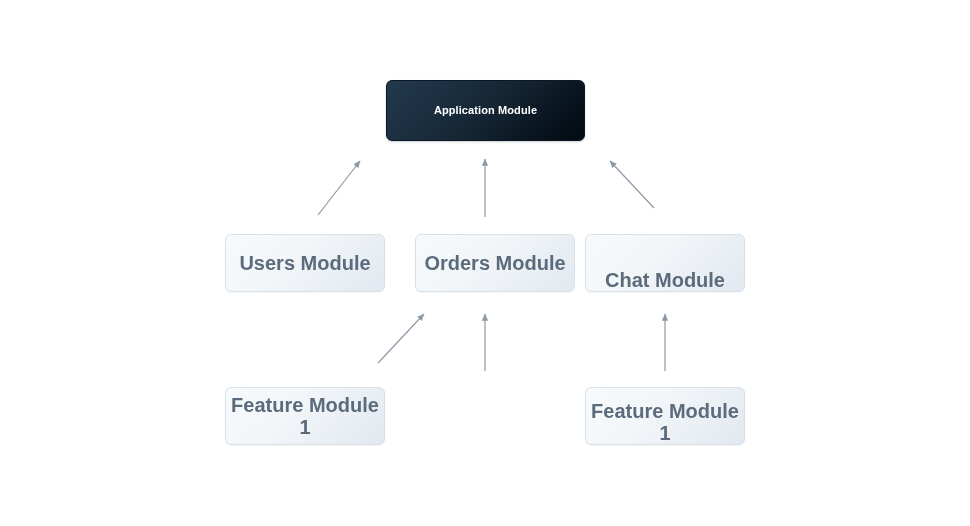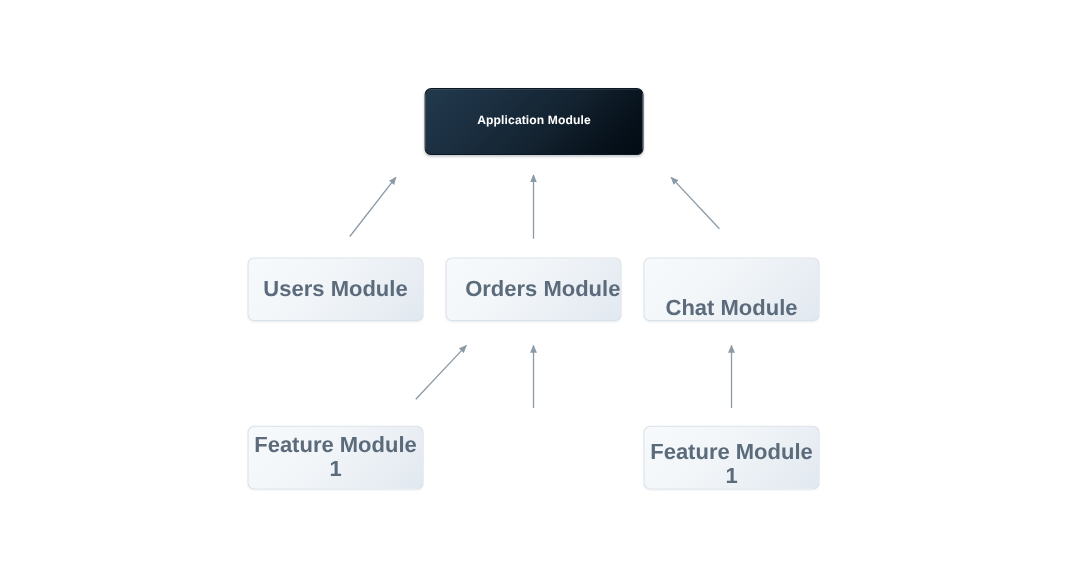--- a/index.html
+++ b/index.html
@@ -69,21 +69,21 @@
     color: #5b6b7b;
     font-size: 20px;
     font-weight: bold;
     box-shadow: 0 1px 1px rgba(90, 110, 130, 0.06);
   }
 
   .row-mid  { top: 234px; }
   .row-leaf { top: 387px; }
 
   .col-1 { left: 225px; }
-  .col-2 { left: 405px; justify-content: flex-end; }
+  .col-2 { left: 415px; }
   .col-3 { left: 585px; align-items: flex-end; }
 
   .node-label {
     display: block;
     pointer-events: none;
   }
 </style>
 </head>
 <body>
 

